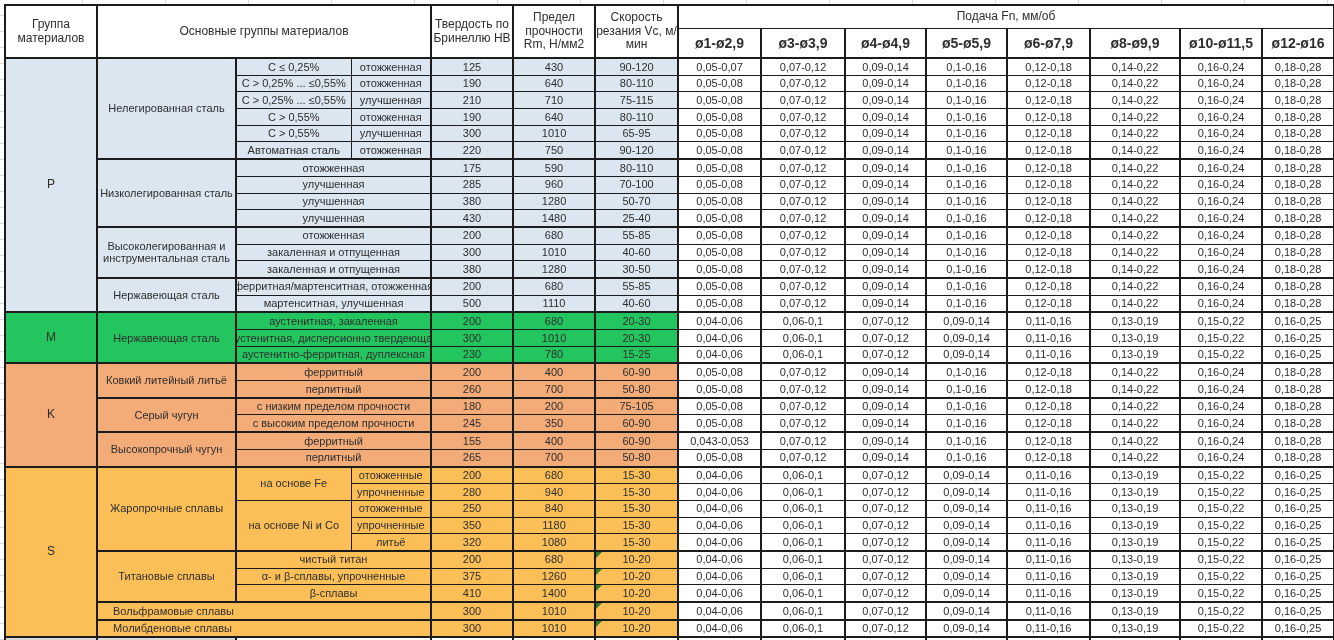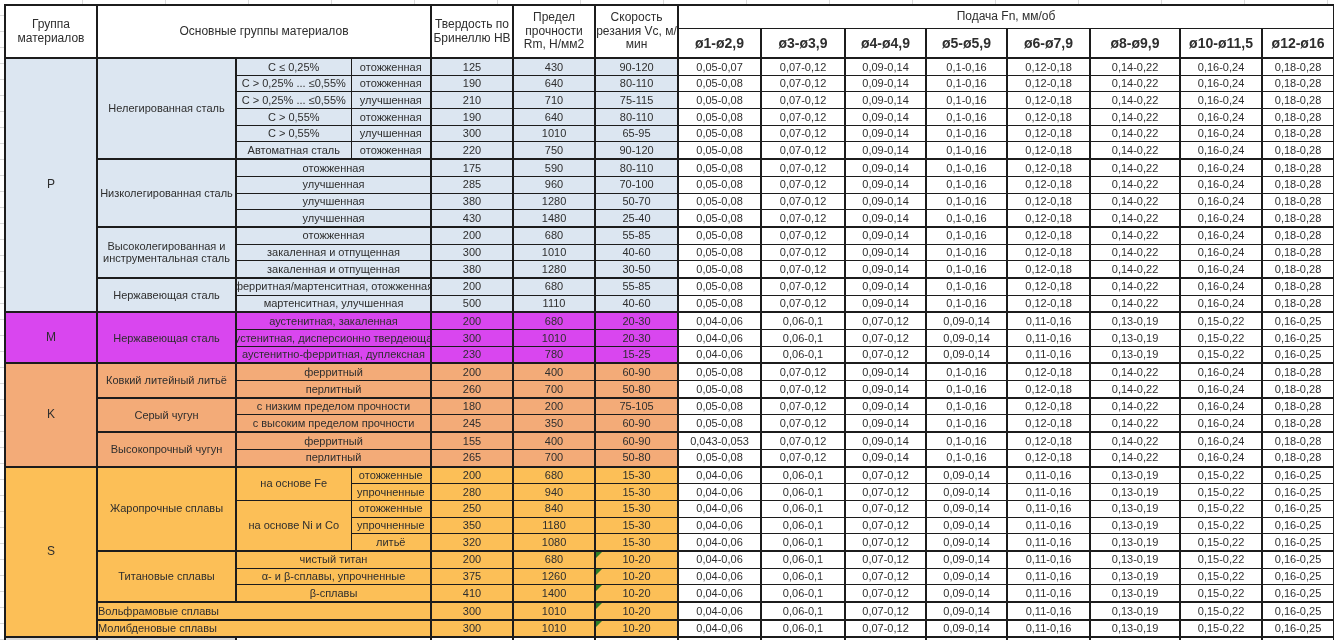--- a/index.html
+++ b/index.html
@@ -26,29 +26,29 @@
     background:#ffffff;
   }
   thead th{font-weight:normal;font-size:12px;}
   tr.hdr1 th{height:22px;}
   tr.hdr2 th{height:28px;font-weight:bold;font-size:14px;}
   tbody td{height:15.7px;}
   .b2t{border-top-width:2px;}
   .rt{border-right-width:1px;margin-top:36px;}
   .lt{border-left-width:1px;}
   .gP{background:#dce6f1;}
-  .gM{background:#d946ef;}
+  .gM{background:#22c55e;}
   .gK{background:#f3ab78;}
   .gS{background:#fcbf57;}
   .gH{background:#d9d9d9;}
   .w{background:#ffffff;}
   .big{font-size:12px;}
   .ct{display:block;width:100%;}
   .clip .ct{display:flex;justify-content:center;white-space:nowrap;overflow:hidden;}
-  .la .ct{text-align:left;padding-left:0;}
+  .la .ct{text-align:left;padding-left:15px;}
   .fd{background:#ffffff;font-size:11px;}
   .gn{position:relative;}
   .gn::before{content:"";position:absolute;top:0;left:0;width:0;height:0;
     border-top:6px solid #2f7d26;border-right:6px solid transparent;}
 </style>
 </head>
 <body>
 
 <div class="margin-grid-top"></div>
 <div class="margin-grid-left"></div>

